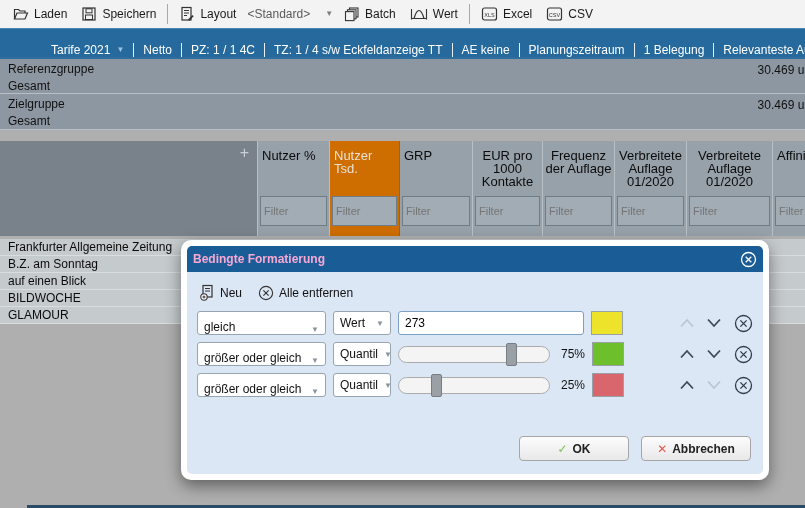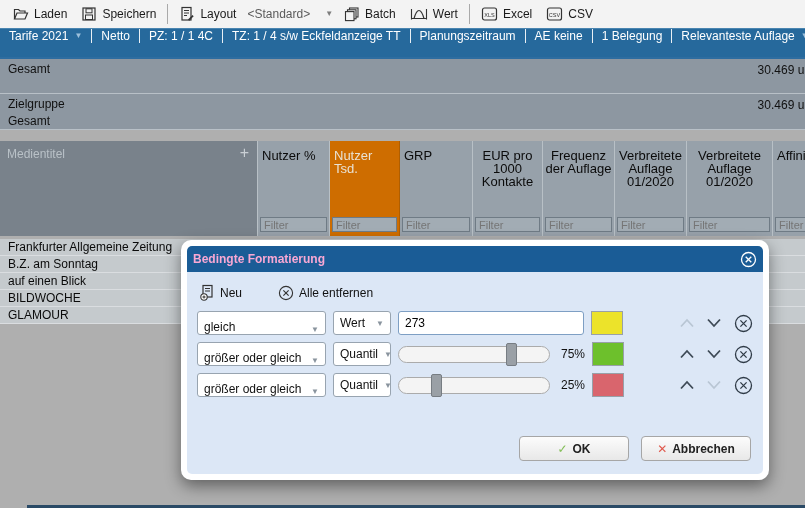--- a/index.html
+++ b/index.html
@@ -10,42 +10,42 @@
   .top-toolbar{position:absolute;left:0;top:0;width:100%;height:28px;background:#F3F3F3;
                display:flex;align-items:center;padding-left:6px;box-sizing:border-box;}
   .tb-btn{display:flex;align-items:center;gap:5px;padding:3px 7px;color:#1a1a1a;cursor:default;}
   .tb-sep{width:1px;height:20px;background:#A9A9A9;margin:0 4px;}
   .tb-preset{display:flex;align-items:center;gap:15px;color:#5a5a5a;padding:3px 4px;}
   .caret{font-size:8px;color:#7d7d7d;line-height:1;}
   .icon{display:inline-flex;align-items:center;justify-content:center;}
 
   
   .settings-bar{position:absolute;left:0;top:28px;width:100%;height:29px;background:#26699C;
-                display:flex;align-items:flex-start;color:#fff;overflow:hidden;
-                border-top:1px solid #4A85B0;box-sizing:border-box;}
+                display:flex;align-items:flex-end;color:#fff;overflow:hidden;
+                border-top:1px solid #4A85B0;box-sizing:border-box;padding-left:42px;}
   .sb-item{display:flex;align-items:center;gap:6px;padding:0 9px;white-space:nowrap;
            border-right:1px solid rgba(255,255,255,.9);}
   .sb-caret{font-size:8px;color:#9DC0DC;line-height:1;}
 
   
   .group-row{position:absolute;left:0;width:100%;background:#8D97A1;box-sizing:border-box;overflow:hidden;}
   #group-0{top:57px;height:36px;border-top:2px solid #2E6DA0;}
   #group-1{top:93px;height:37px;border-top:1px solid #B8C0C7;border-bottom:1px solid #B8C0C7;}
   .g-label{padding:3px 0 0 8px;}
   .g-sub{padding:3px 0 0 8px;}
   .g-val{position:absolute;top:4px;right:-6px;white-space:nowrap;}
 
   
   .col{position:absolute;top:141px;height:95px;background:#97A1AA;border-right:1px solid #B8C0C6;
        box-sizing:border-box;}
   .col-head{padding:8px 2px 0;text-align:center;line-height:13px;font-size:13px;color:#0b0b0b;}
   .col.ha-left .col-head{text-align:left;padding-left:4px;}
   .col.selected{background:#CE6D00;border-right:1px solid #B05E00;}
   .col.selected .col-head{color:#E9E2D4;}
-  .filter-box{position:absolute;left:2px;right:2px;bottom:4px;height:15px;}
+  .filter-box{position:absolute;left:2px;right:2px;bottom:10px;height:30px;}
   .filter-box input{width:100%;height:100%;box-sizing:border-box;background:#A2ACB4;
                     border:1px solid #6F7B85;font:11px "Liberation Sans",sans-serif;
                     color:#6E7B86;padding:0 3px;outline:none;}
   #col-medientitel{position:absolute;left:0;top:141px;width:258px;height:95px;background:#79828B;
                    border-right:1px solid #B8C0C6;box-sizing:border-box;}
   .mt-label{padding:6px 0 0 7px;color:#B9C1C7;}
   .add-col{position:absolute;top:3px;right:8px;color:#C9CFD4;font-size:16px;font-weight:400;}
 
   
   .rows{position:absolute;left:0;top:239px;width:100%;}
@@ -53,21 +53,21 @@
             padding:1px 0 0 8px;color:#0a0a0a;overflow:hidden;}
 
   
   .dialog{position:absolute;left:181px;top:240px;width:588px;height:240px;background:#fff;
           border-radius:10px;box-shadow:0 6px 16px rgba(0,0,0,.45);padding:6px;box-sizing:border-box;
           z-index:10;display:flex;flex-direction:column;}
   .dlg-title{height:26px;flex:0 0 26px;background:#1A5C96;border-radius:5px 5px 0 0;color:#f9a8d4;
              font-weight:bold;display:flex;align-items:center;padding:0 6px;}
   .dlg-close{margin-left:auto;color:#fff;display:inline-flex;cursor:default;}
   .dlg-body{flex:1;background:#DCE7F6;border-radius:0 0 5px 5px;position:relative;}
-  .dlg-toolbar{display:flex;align-items:center;padding:12px 12px 6px;color:#111;gap:20px;}
+  .dlg-toolbar{display:flex;align-items:center;padding:12px 12px 6px;color:#111;}
   .dlg-tb-btn{display:flex;align-items:center;gap:5px;margin-right:16px;}
   .cond-row{display:flex;align-items:center;gap:7px;padding:4px 10px 3px;}
   .dd{height:24px;background:#fff;border:1px solid #98A4B0;border-radius:3px;display:flex;
       align-items:center;padding:0 6px;box-sizing:border-box;}
   .dd .arr{margin-left:auto;font-size:8px;color:#8A949E;padding-left:6px;}
   .dd.op{width:129px;align-items:flex-end;}
   .dd.mode{width:58px;}
   .val-input{width:186px;height:24px;box-sizing:border-box;border:1px solid #7E9FC4;border-radius:3px;
              padding:0 6px;font:12px "Liberation Sans",sans-serif;outline:none;background:#fff;}
   .slider{position:relative;width:152px;height:17px;background:#F4F4F4;border:1px solid #ABABAB;
@@ -177,47 +177,47 @@
     <div class="sb-item">
       <span>Netto</span>
     </div>
     <div class="sb-item">
       <span>PZ: 1 / 1 4C</span>
     </div>
     <div class="sb-item">
       <span>TZ: 1 / 4 s/w Eckfeldanzeige TT</span>
     </div>
     <div class="sb-item">
+      <span>AE keine</span>
+    </div>
+    <div class="sb-item">
       <span>Planungszeitraum</span>
-    </div>
-    <div class="sb-item">
-      <span>AE keine</span>
     </div>
     <div class="sb-item">
       <span>1 Belegung</span>
     </div>
     <div class="sb-item">
       <span>Relevanteste Auflage</span>
       <span class="sb-caret">▼</span>
     </div>
 
   </div>
 
   <div class="group-row" id="group-0">
+    <div class="g-label">Referenzgruppe</div>
     <div class="g-sub">Gesamt</div>
     <div class="g-val">30.469 un</div>
   </div>
   <div class="group-row" id="group-1">
     <div class="g-label">Zielgruppe</div>
     <div class="g-sub">Gesamt</div>
     <div class="g-val">30.469 un</div>
   </div>
 
   <div id="col-medientitel">
-    <div class="mt-label">Medientitel</div>
     <div class="add-col">+</div>
   </div>
 
   <div class="col ha-left" style="left:258px;width:72px;">
     <div class="col-head">Nutzer %</div>
     <div class="filter-box"><input placeholder="Filter" style=""></div>
   </div>
   <div class="col ha-left selected" style="left:330px;width:70px;">
     <div class="col-head">Nutzer Tsd.</div>
     <div class="filter-box"><input placeholder="Filter" style=""></div>

